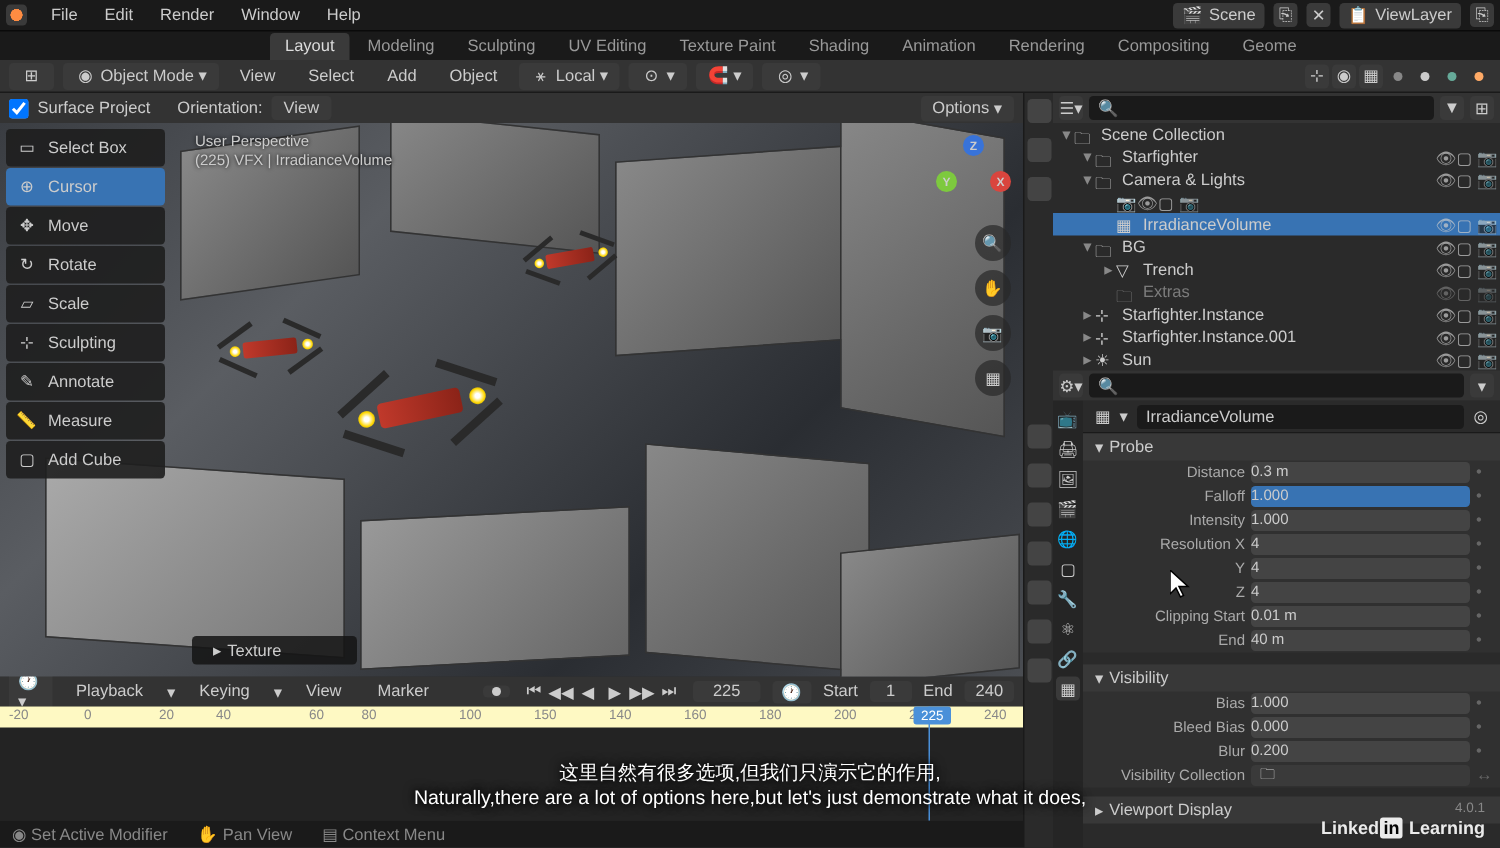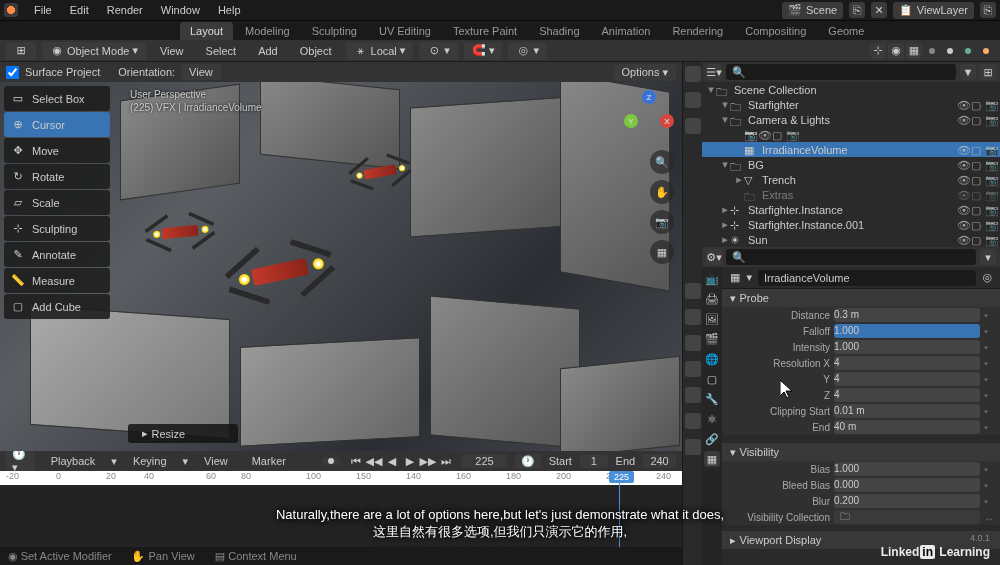--- a/index.html
+++ b/index.html
@@ -61,21 +61,21 @@
 
 
 .resize-pill { position: absolute; bottom: 8px; left: 128px; background: rgba(20,20,20,0.85); padding: 3px 14px; border-radius: 3px; display: flex; align-items: center; gap: 4px; width: 110px; }
 
 
 .timebar { height: 20px; background: #333; display: flex; align-items: center; padding: 0 6px; gap: 8px; }
 .timebar .tbtn { padding: 1px 6px; }
 .transport { display: flex; gap: 2px; margin: 0 auto; }
 .tctl { width: 16px; height: 14px; display: flex; align-items: center; justify-content: center; cursor: pointer; }
 .timeruler { height: 76px; background: #232323; position: relative; }
-.ruler-head { height: 14px; background: #ffffff; display: flex; position: relative; }
+.ruler-head { height: 14px; background: #fef9c3; display: flex; position: relative; }
 .tick { position: absolute; top: 0; font-size: 9px; color: #888; }
 .playhead { position: absolute; top: 0; bottom: 0; width: 1px; background: #4a90d9; }
 .playhead-num { position: absolute; top: 0; background: #4a90d9; color: #fff; padding: 1px 5px; font-size: 9px; border-radius: 2px; }
 
 
 .statusbar { height: 18px; background: #1a1a1a; display: flex; align-items: center; padding: 0 8px; gap: 20px; color: #888; }
 
 
 .outliner-hdr { height: 20px; background: #333; display: flex; align-items: center; padding: 0 4px; gap: 4px; }
 .search { flex: 1; background: #1a1a1a; border-radius: 3px; height: 16px; display: flex; align-items: center; padding: 0 6px; }
@@ -300,21 +300,21 @@
 
       <div class="vp-rtool">
         <div class="vp-rbtn">🔍</div>
         <div class="vp-rbtn">✋</div>
         <div class="vp-rbtn">📷</div>
         <div class="vp-rbtn">▦</div>
       </div>
 
       <div class="resize-pill">
         <span>▸</span>
-        <span>Resize</span>
+        <span>Texture</span>
       </div>
     </div>
 
     <div class="timebar">
       <div class="tbtn">🕐▾</div>
       <span class="menu-item">Playback</span>
         <span>▾</span>
       <span class="menu-item">Keying</span>
         <span>▾</span>
       <span class="menu-item">View</span>
@@ -609,22 +609,22 @@
               <span>▸</span>
               <span>Viewport Display</span>
             </div>
         </div>
       </div>
     </div>
   </div>
 </div>
 
 <div class="subtitle">
+  <div>这里自然有很多选项,但我们只演示它的作用,</div>
   <div>Naturally,there are a lot of options here,but let's just demonstrate what it does,</div>
-  <div>这里自然有很多选项,但我们只演示它的作用,</div>
 </div>
 <div class="version">4.0.1</div>
 <div class="watermark">
   <span>Linked</span><span class="in">in</span><span> Learning</span>
 </div>
 
 <svg style="position:absolute;left:780px;top:380px;pointer-events:none;" width="16" height="20">
     <path d="M0 0 L0 16 L4 12 L7 18 L9 17 L6 11 L12 11 Z" fill="#fff" stroke="#000"></path>
   </svg>
 

